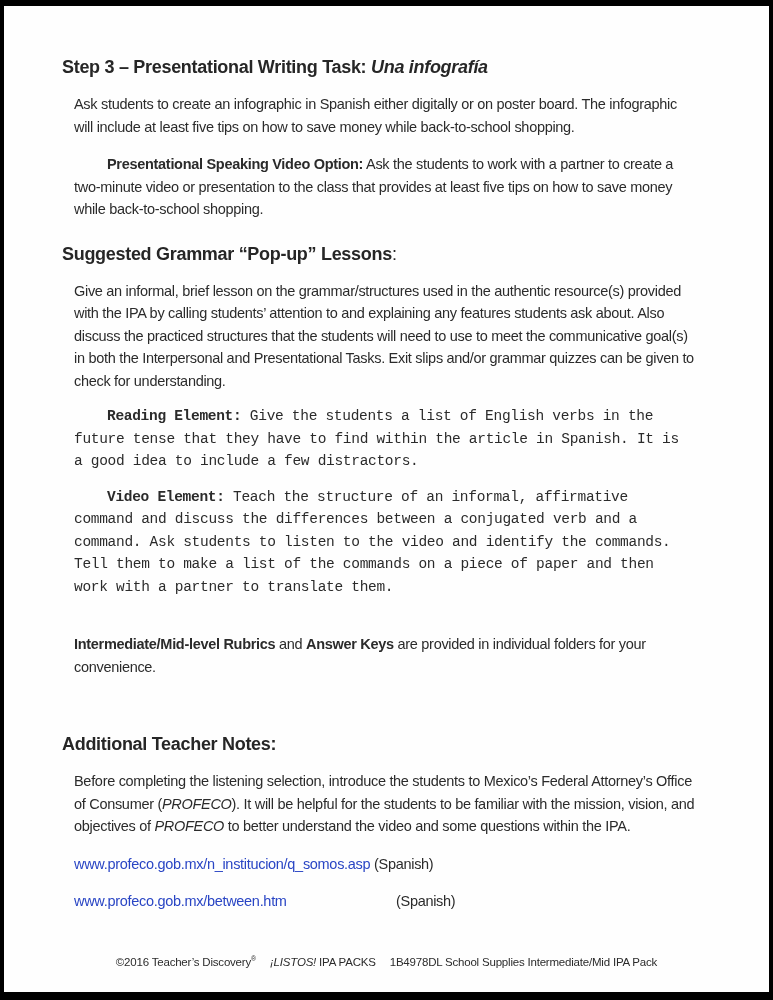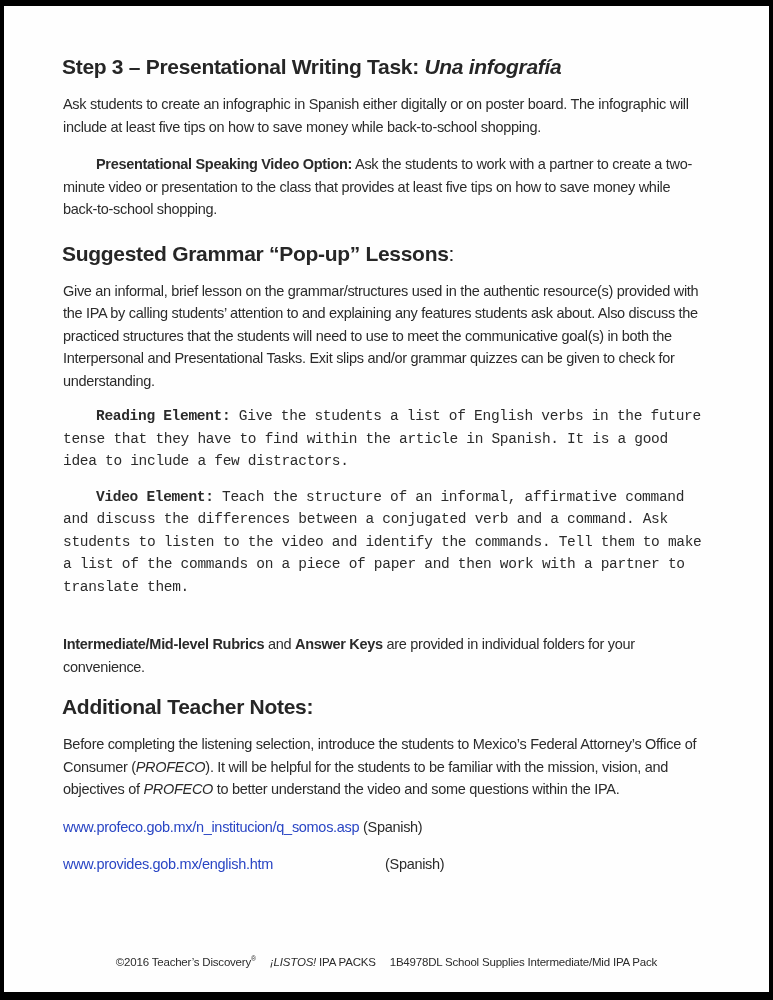--- a/index.html
+++ b/index.html
@@ -14,42 +14,42 @@
     border-bottom: 8px solid #000;
     border-left: 4px solid #000;
     font-family: "Liberation Sans", sans-serif;
     color: #2b2b2b;
     overflow: hidden;
   }
   .content {
     padding: 50px 62px 0 58px;
   }
   p {
-    margin: 1px;
+    margin: 12px;
     font-size: 14.5px;
     line-height: 22.5px;
     letter-spacing: -0.3px;
   }
   h1, h2, h3 {
     margin: 0;
-    font-size: 21px;
+    font-size: 18px;
     line-height: 22px;
     letter-spacing: -0.3px;
     font-weight: bold;
     color: #262626;
   }
   .italic { font-style: italic; }
   .bold { font-weight: bold; }
   .reg-colon { font-weight: normal; }
   .indent { text-indent: 33px; }
   .mt-para   { margin-top: 15px; }
   .mt-small  { margin-top: 13px; font-family: Liberation Mono, monospace; }
   .mt-section{ margin-top: 22px; }
   .mt-rubrics{ margin-top: 35px; }
-  .mt-notes  { margin-top: 18px; }
+  .mt-notes  { margin-top: 55px; }
   .link {
     color: #2945c4;
     text-decoration: none;
     cursor: pointer;
   }
   .link-block {
     display: inline-block;
     width: 322px;
   }
   .lang { color: #2b2b2b; }
@@ -91,20 +91,20 @@
     <p class="mt-small indent"><span class="bold">Video Element:</span><span> Teach the structure of an informal, affirmative command and discuss the differences between a conjugated verb and a command. Ask students to listen to the video and identify the commands. Tell them to make a list of the commands on a piece of paper and then work with a partner to translate them.</span></p>
 
     <p class="mt-rubrics"><span class="bold">Intermediate/Mid-level Rubrics</span><span> and </span><span class="bold">Answer Keys</span><span> are provided in individual folders for your convenience.</span></p>
 
     <h3 class="mt-notes">Additional Teacher Notes:</h3>
 
     <p class="mt-para"><span>Before completing the listening selection, introduce the students to Mexico’s Federal Attorney’s Office of Consumer (</span><span class="italic">PROFECO</span><span>). It will be helpful for the students to be familiar with the mission, vision, and objectives of </span><span class="italic">PROFECO</span><span> to better understand the video and some questions within the IPA.</span></p>
 
     <p class="mt-para"><a class="link">www.profeco.gob.mx/n_institucion/q_somos.asp</a> <span class="lang">(Spanish)</span></p>
 
-    <p class="mt-para"><a class="link link-block">www.provides.gob.mx/english.htm</a><span class="lang">(Spanish)</span></p>
+    <p class="mt-para"><a class="link link-block">www.profeco.gob.mx/between.htm</a><span class="lang">(Spanish)</span></p>
 
 
 
   </div>
 
   <div class="footer"><span>©2016 Teacher’s Discovery</span><span class="sup">®</span><span class="seg-gap italic">¡LISTOS!</span><span> IPA PACKS</span><span class="seg-gap">1B4978DL School Supplies Intermediate/Mid IPA Pack</span></div>
 </div>
 
 </body></html>

